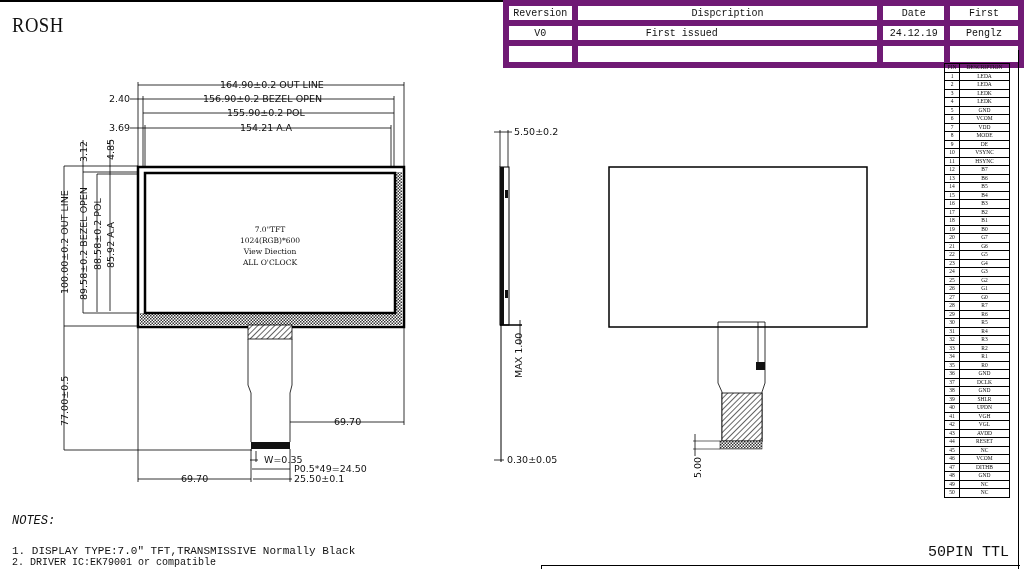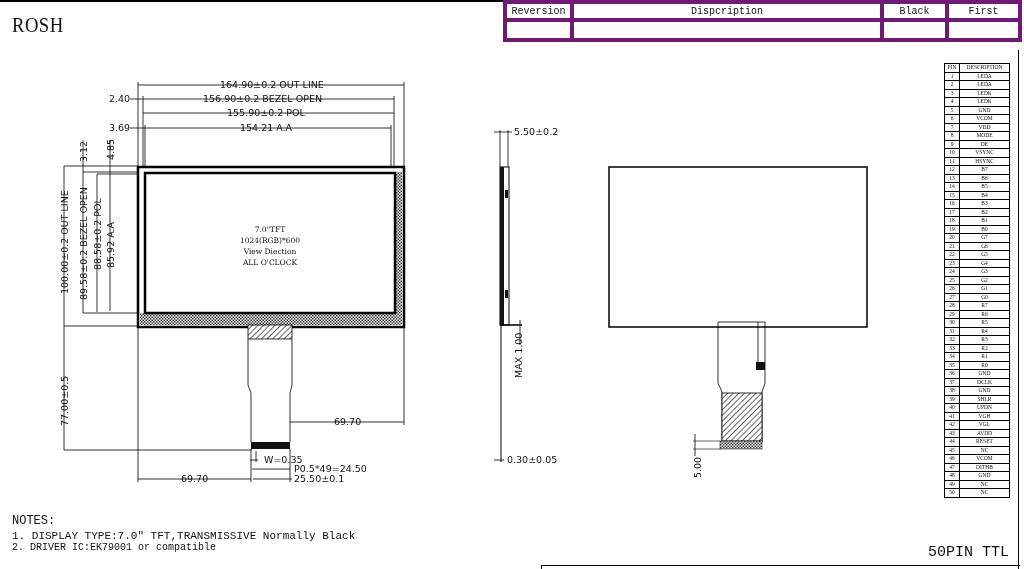--- a/index.html
+++ b/index.html
@@ -1,50 +1,56 @@
 <!DOCTYPE html>
 <html><head>
 <meta charset="utf-8">
 <style>
   html,body{margin:0;padding:0;background:#fff;}
   body{width:1024px;height:569px;position:relative;overflow:hidden;font-family:"DejaVu Serif","Liberation Serif",serif;color:#111;}
   .topline{position:absolute;left:0;top:0;width:503px;height:0;border-top:2px solid #000;}
   .brand{position:absolute;left:12px;top:12px;font-size:22px;letter-spacing:0.5px;font-family:"Liberation Serif","DejaVu Serif",serif;transform:scaleX(0.85);transform-origin:left top;}
   table.rev{position:absolute;left:503px;top:0;border-collapse:collapse;font-family:"Liberation Mono","DejaVu Sans Mono",monospace;font-size:10px;}
-  table.rev td{border:4px solid #701a75;height:14px;padding:0;text-align:center;}
+  table.rev td{border:6px solid #701a75;height:14px;padding:0;text-align:center;}
   table.rev tr:last-child td{height:16px;}
   table.rev{border-left:1.5px solid #000;border-bottom:1.5px solid #000;border-right:1.5px solid #000;}
   .rframe{position:absolute;left:1018px;top:50px;width:0;height:519px;border-left:1.5px solid #000;}
   table.pins{position:absolute;left:944px;top:63px;border-collapse:collapse;font-family:"Liberation Serif","DejaVu Serif",serif;font-size:5.5px;line-height:1;}
   table.pins td{border:1px solid #000;height:7.5px;padding:0;text-align:center;white-space:nowrap;}
   table.pins td.pn{width:14px;}
   table.pins td.pd{width:49px;}
   .pintitle{position:absolute;left:928px;top:544px;font-size:15px;font-family:Liberation Mono, monospace;}
   .bottombox{position:absolute;left:541px;top:565px;width:478px;height:10px;border-top:1.5px solid #000;border-left:1.5px solid #000;}
   .notes{position:absolute;left:12px;top:514px;font-family:"Liberation Mono","DejaVu Sans Mono",monospace;}
-  .notes .nt{font-size:12px;margin-bottom:2px;}
+  .notes .nt{font-size:12px;margin-bottom:17px;font-style:italic;}
   .notes .n1{font-size:11px;}
   .notes .n2{font-size:10px;}
   svg{position:absolute;left:0;top:0;}
   svg text{font-family:"DejaVu Sans","Liberation Sans",sans-serif;fill:#111;}
   svg text.ser{font-family:"DejaVu Serif","Liberation Serif",serif;}
 </style>
 </head>
 <body>
 
 <div class="topline"></div>
 <div class="brand">ROSH</div>
 
 <table class="rev">
   <tbody>
       <tr>
     <td style="width:63px">Reversion</td>
     <td style="width:306px">Dispcription</td>
-    <td style="width:61px">Black</td>
+    <td style="width:61px">Date</td>
     <td style="width:69px">First</td>
+  </tr>
+  <tr>
+    <td>V0</td>
+    <td style="text-align:left;padding-left:68px">First issued</td>
+    <td>24.12.19</td>
+    <td>Penglz</td>
   </tr>
   <tr>
     <td></td>
     <td></td>
     <td></td>
     <td></td>
   </tr>
 </tbody>
   </table>
 

